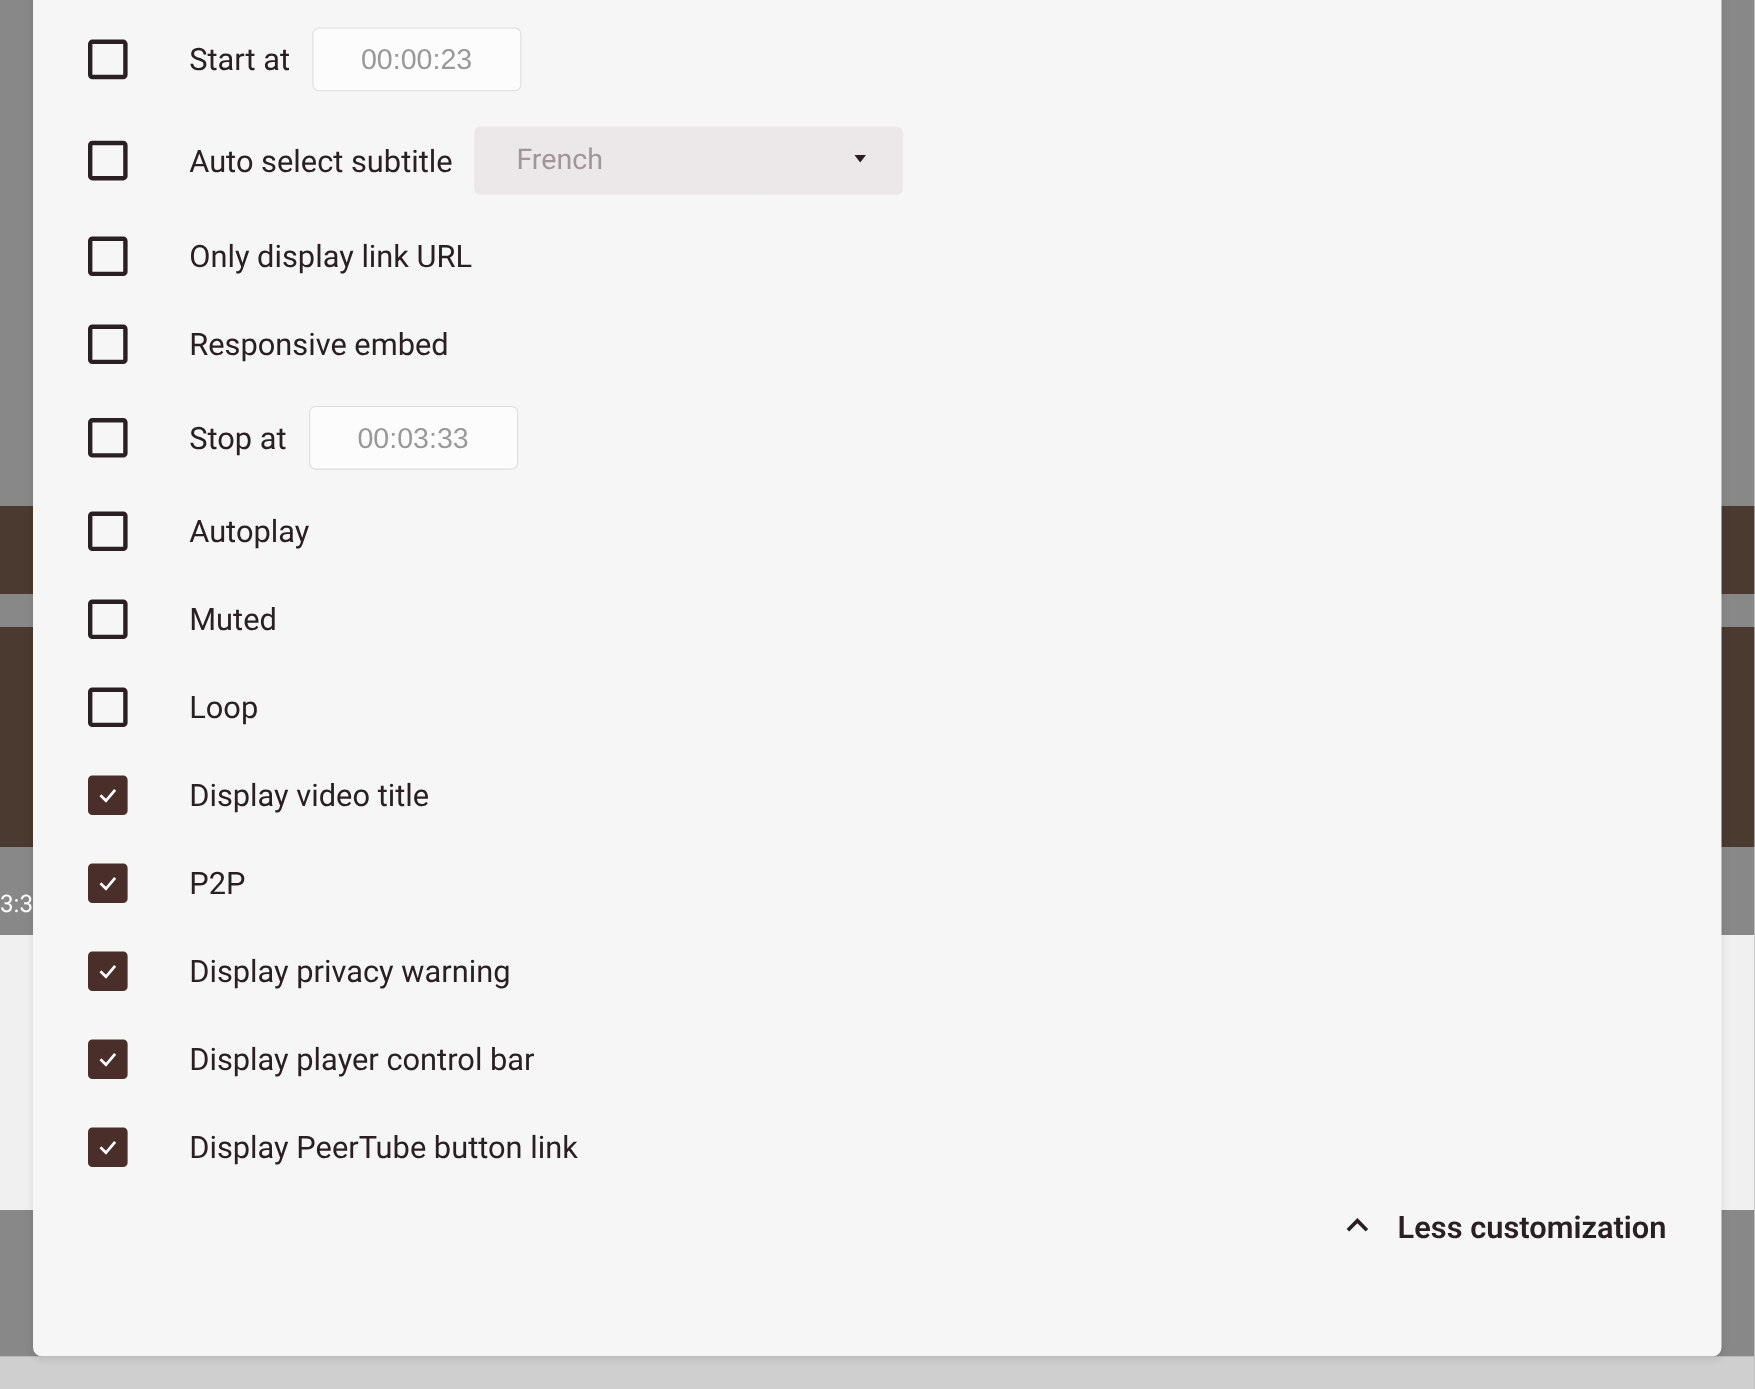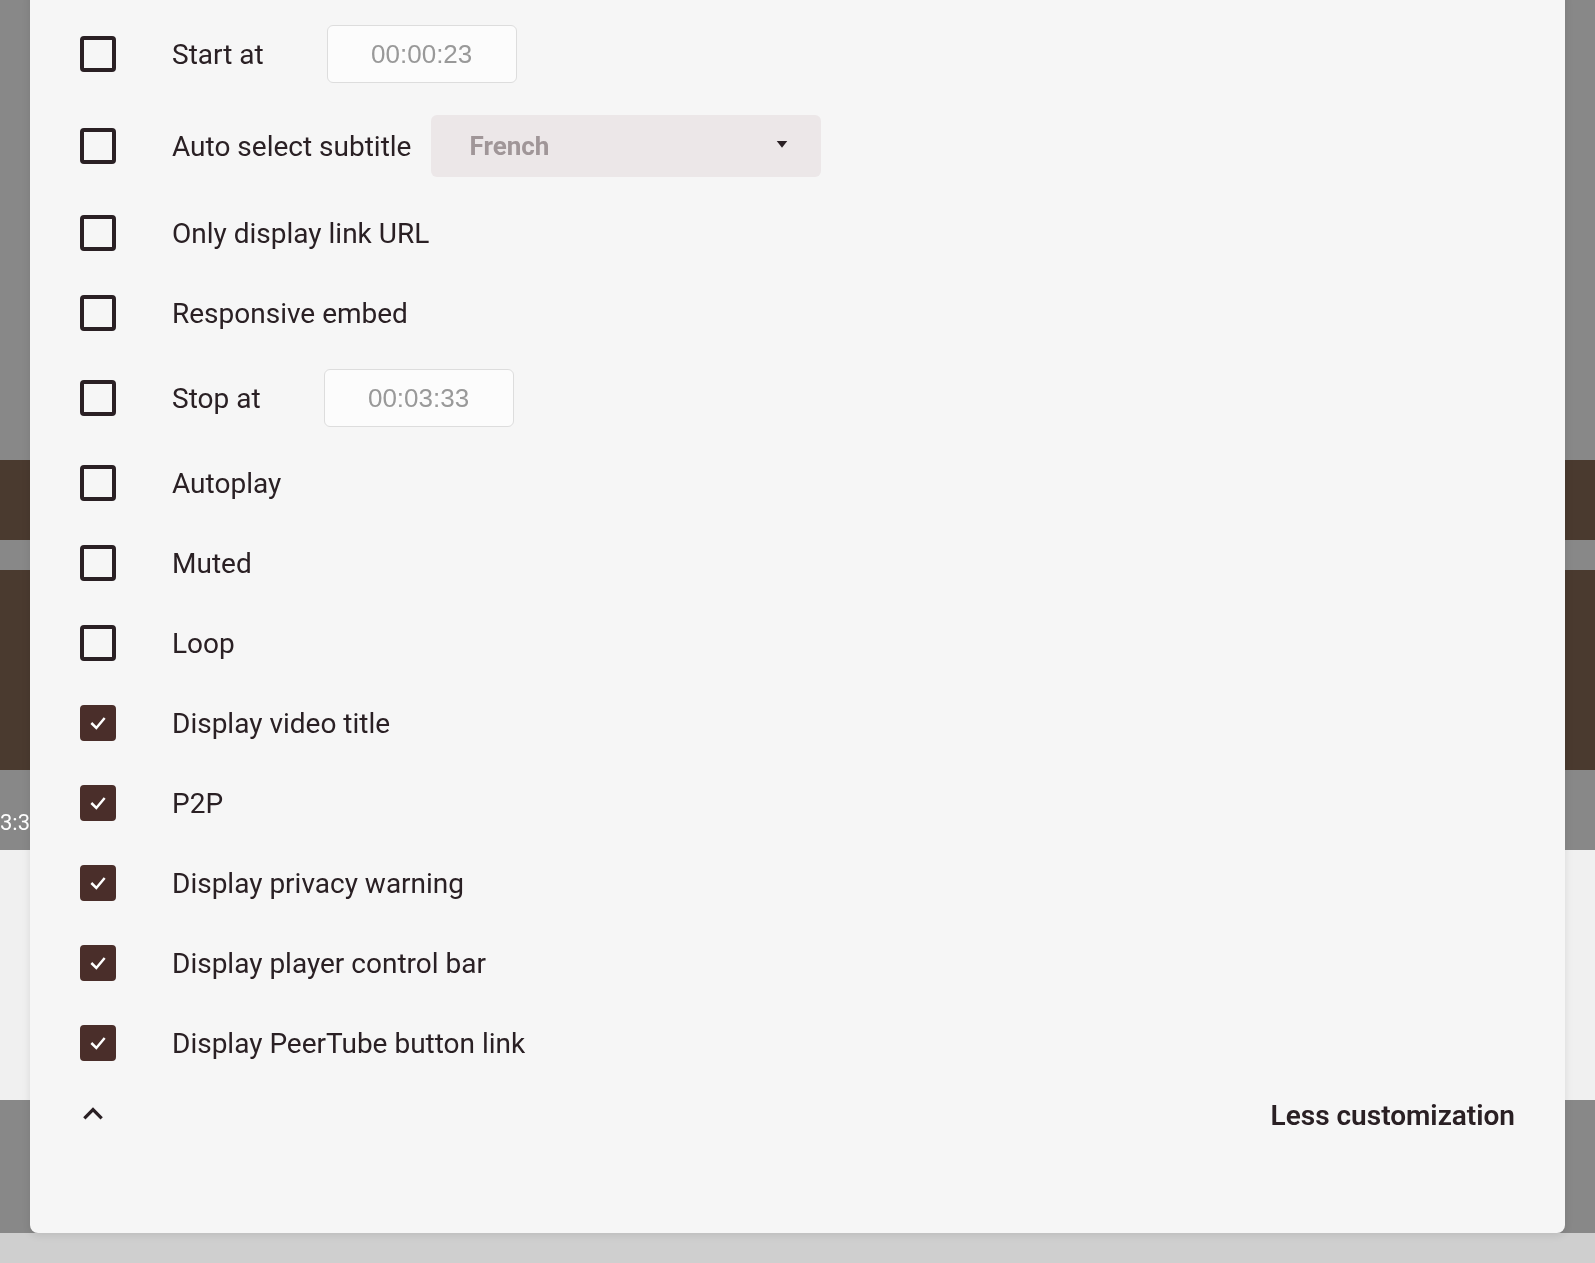--- a/index.html
+++ b/index.html
@@ -83,21 +83,20 @@
     .text-input {
       height: 58px;
       width: 190px;
       border: 1px solid #ddd;
       border-radius: 6px;
       background: #fcfcfc;
       font-size: 26px;
       color: #999;
       text-align: center;
       padding: 0 16px;
-      margin-left: 43px;
     }
     .select-wrap {
       position: relative;
       display: flex;
       align-items: center;
     }
     .select {
       height: 62px;
       width: 390px;
       border: none;
@@ -110,21 +109,21 @@
       cursor: pointer;
     }
     .select-caret {
       position: absolute;
       right: 30px;
       pointer-events: none;
     }
     .less-custom {
       display: flex;
       align-items: center;
-      justify-content: space-between;
+      justify-content: flex-end;
       gap: 24px;
       cursor: pointer;
     }
     .less-custom .lc-label {
       font-size: 28px;
       color: #2a2024;
       font-weight: 600;
     }
     .chevron-up svg {
       width: 26px;
@@ -165,21 +164,21 @@
     <span class="label">Start at</span>
     <input class="text-input" value="00:00:23" style="">
   </div>
 
   <div class="row">
     <div class="checkbox">
       
     </div>
     <span class="label">Auto select subtitle</span>
     <div class="select-wrap">
-      <div class="select" style="display:flex;align-items:center;font-weight:bold;">French</div>
+      <div class="select" style="display:flex;align-items:center;">French</div>
       <span class="select-caret caret-down">
         <svg viewBox="0 0 24 24">
             <path d="M5 8 L12 17 L19 8 Z"></path>
           </svg>
       </span>
     </div>
   </div>
 
   <div class="row">
     <div class="checkbox">

